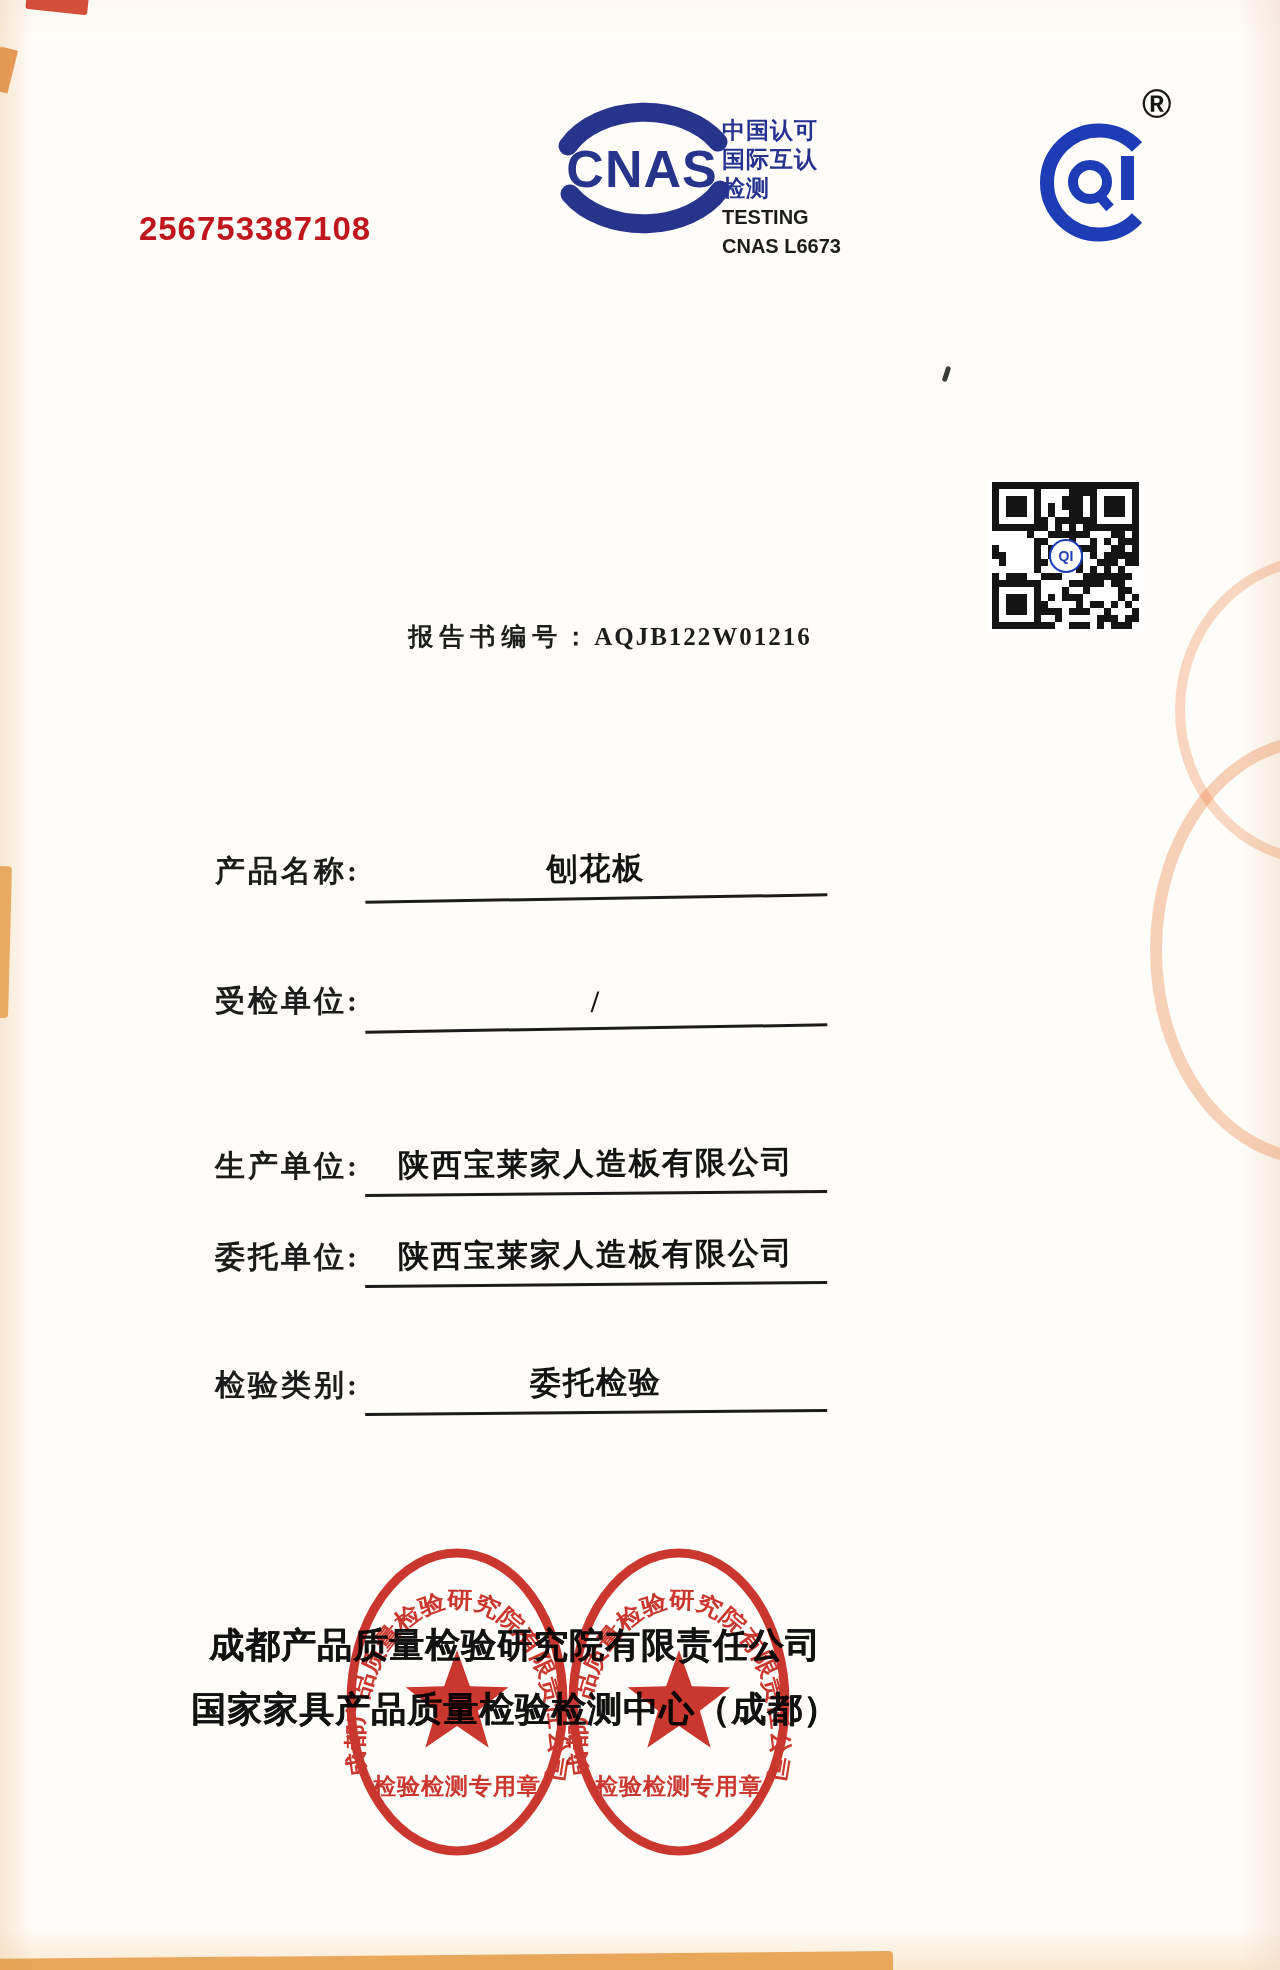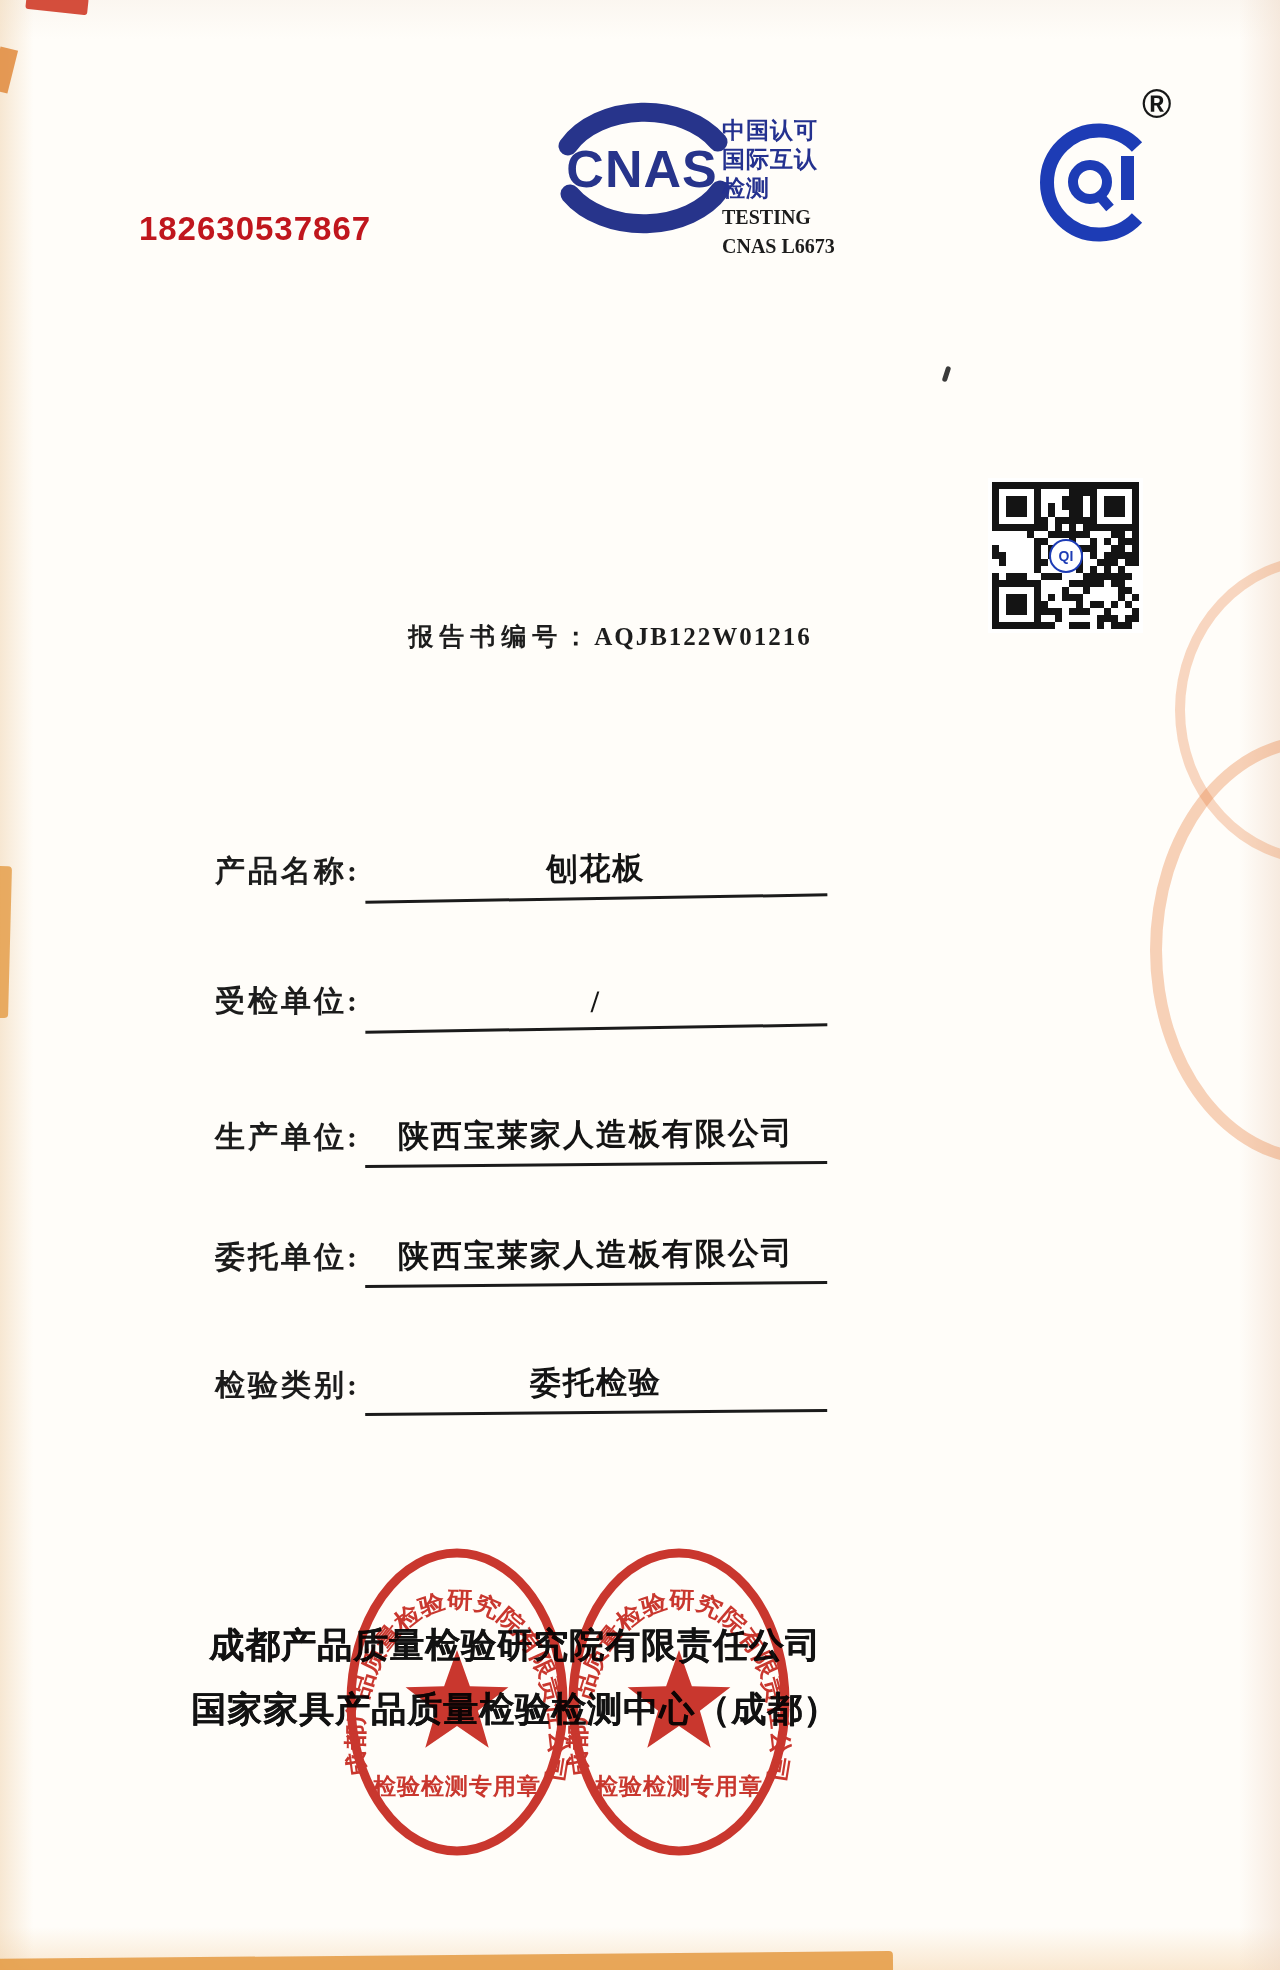--- a/index.html
+++ b/index.html
@@ -14,21 +14,21 @@
       linear-gradient(180deg, rgba(250,245,238,.8), rgba(255,255,255,0) 2%),
       #fffdf9;
   }
   
   .cma-logo { position:absolute; left:150px; top:78px; }
   .cma-number { position:absolute; left:132px; top:210px; width:246px; text-align:center;
     font-family:"Liberation Sans", sans-serif; font-weight:bold; font-size:33px; color:#c0161d; letter-spacing:1px; }
   .ilac-logo { position:absolute; left:406px; top:90px; }
   .cnas-logo { position:absolute; left:554px; top:94px; }
   .cnas-text { position:absolute; left:722px; top:116px; line-height:29px;
-    font-family:Liberation Serif, serif; font-weight:bold; }
+    font-family:Liberation Sans, sans-serif; font-weight:bold; }
   .cnas-text .cn { color:#24318f; font-size:23px; letter-spacing:1px; }
   .cnas-text .en { color:#1c1c1c; font-size:20px; letter-spacing:0; }
   .qi-logo { position:absolute; left:1032px; top:112px; }
   .qi-reg { position:absolute; left:1142px; top:82px; font-family:"Liberation Sans", sans-serif;
     font-size:40px; color:#171717; font-weight:bold; }
   
   .report-title { position:absolute; left:140px; top:474px; width:770px; text-align:center;
     font-size:78px; font-weight:bold; color:#131313; letter-spacing:11px; line-height:1.25;
     text-shadow:1px 0 0 #131313; }
   .report-no-line { position:absolute; left:360px; top:620px; width:500px; text-align:center;
@@ -65,21 +65,21 @@
   .art-bottom { left:-12px; bottom:-7px; width:905px; height:22px; background:#e49a42; transform:rotate(-0.5deg); opacity:.85; border-radius:4px; }
   .art-comma { left:944px; top:366px; width:5px; height:16px; background:#3a3a3a; transform:rotate(18deg); border-radius:3px; }
   .ghost-stamp1 { right:-185px; top:555px; width:290px; height:310px; border:10px solid rgba(233,126,60,.30); border-radius:50%; }
   .ghost-stamp2 { right:-200px; top:735px; width:330px; height:430px; border:12px solid rgba(233,126,60,.35); border-radius:50%; }
 </style>
 </head>
 <body>
 
 <div class="paper">
 
-  <div class="cma-number">182630537867</div>
+  <div class="cma-number">256753387108</div>
 
 
   <div class="cnas-logo">
     <svg width="176" height="156" viewBox="0 0 176 156">
       <path d="M14 52 A 86 62 0 0 1 164 48" fill="none" stroke="#27348b" stroke-width="19" stroke-linecap="round"></path>
       <path d="M16 100 A 86 62 0 0 0 166 96" fill="none" stroke="#27348b" stroke-width="19" stroke-linecap="round"></path>
       <text x="88" y="93" text-anchor="middle" font-family="Liberation Sans, sans-serif" font-weight="bold" font-size="52" fill="#27348b" letter-spacing="1">CNAS</text>
     </svg>
   </div>
   <div class="cnas-text">
@@ -268,21 +268,21 @@
   </div>
 
   <div class="field-row" style="top:972px">
     <span class="field-label">受检单位:</span>
     <span class="field-value-line tilt-a"><span>/</span></span>
   </div>
   <div class="field-row" style="top:842px">
     <span class="field-label">产品名称:</span>
     <span class="field-value-line tilt-a"><span>刨花板</span></span>
   </div>
-  <div class="field-row" style="top:1108px">
+  <div class="field-row" style="top:1137px">
     <span class="field-label">生产单位:</span>
     <span class="field-value-line tilt-b"><span>陕西宝莱家人造板有限公司</span></span>
   </div>
   <div class="field-row" style="top:1228px">
     <span class="field-label">委托单位:</span>
     <span class="field-value-line tilt-b"><span>陕西宝莱家人造板有限公司</span></span>
   </div>
   <div class="field-row" style="top:1356px">
     <span class="field-label">检验类别:</span>
     <span class="field-value-line tilt-b"><span>委托检验</span></span>

